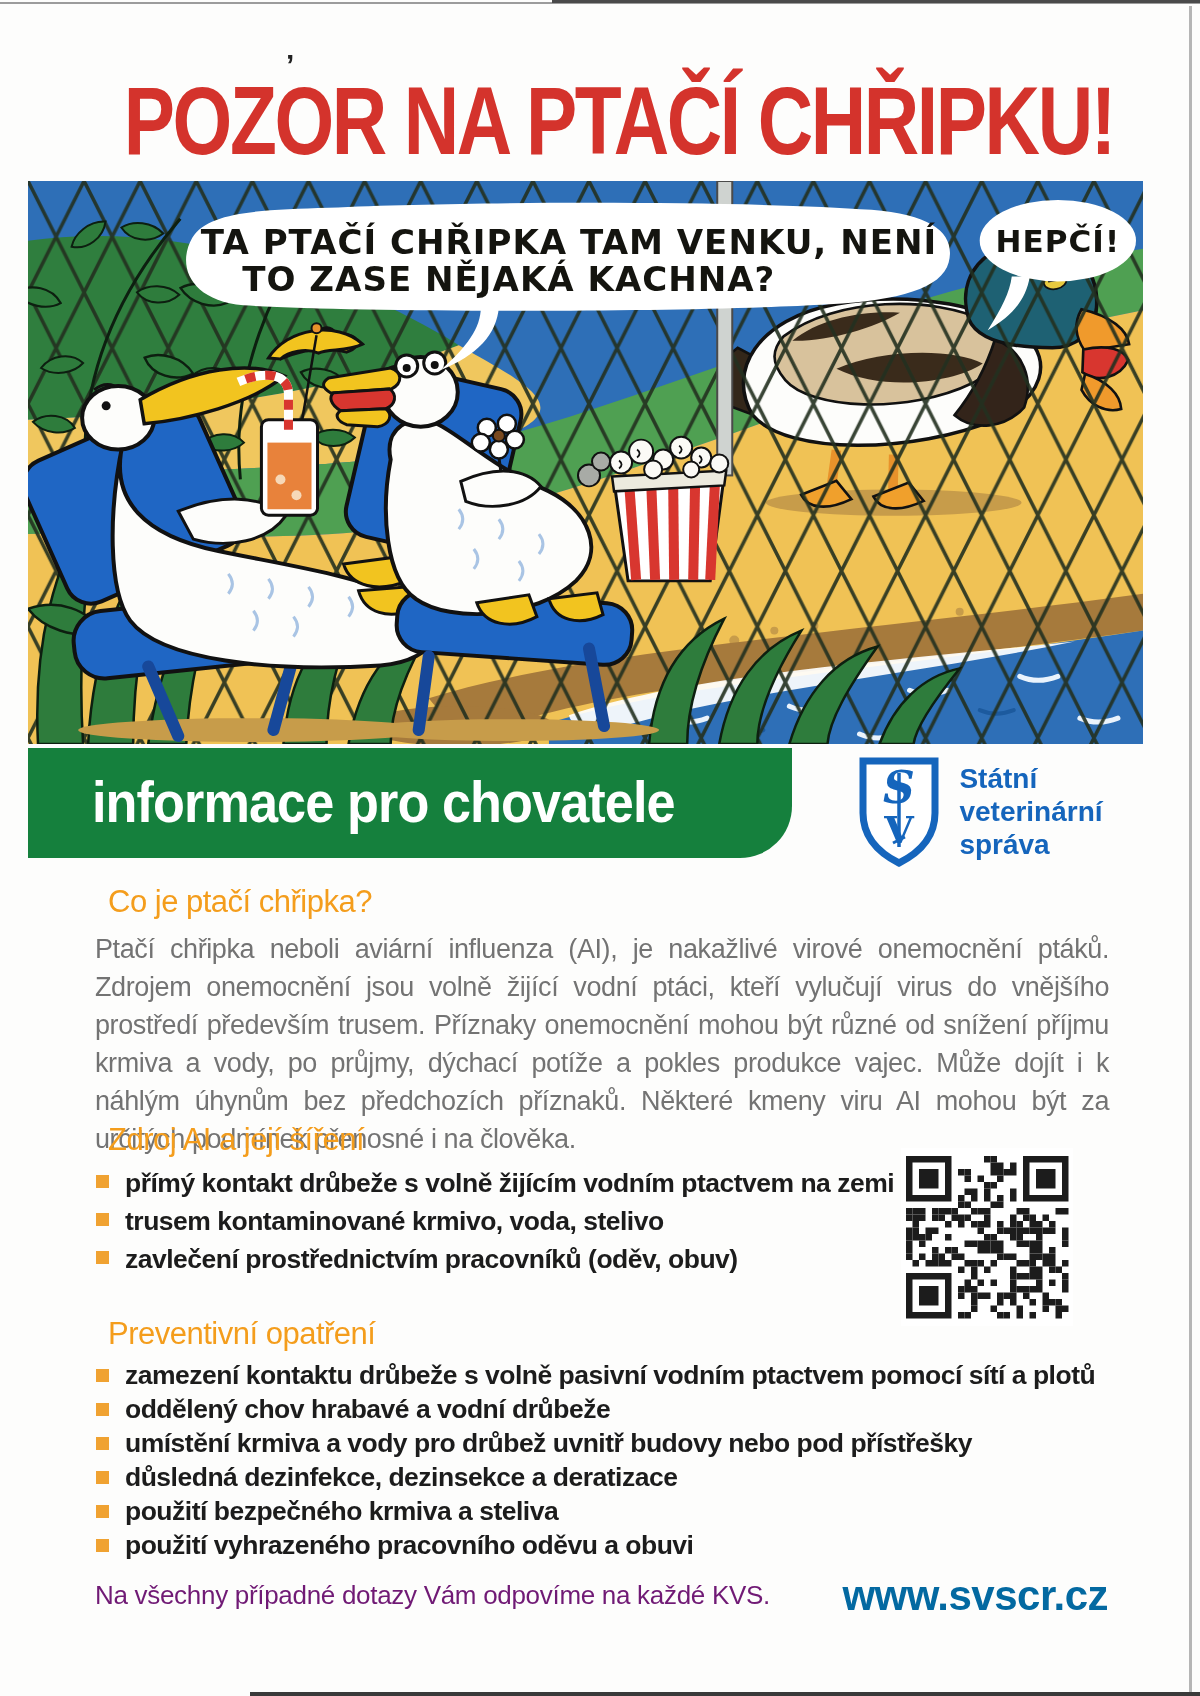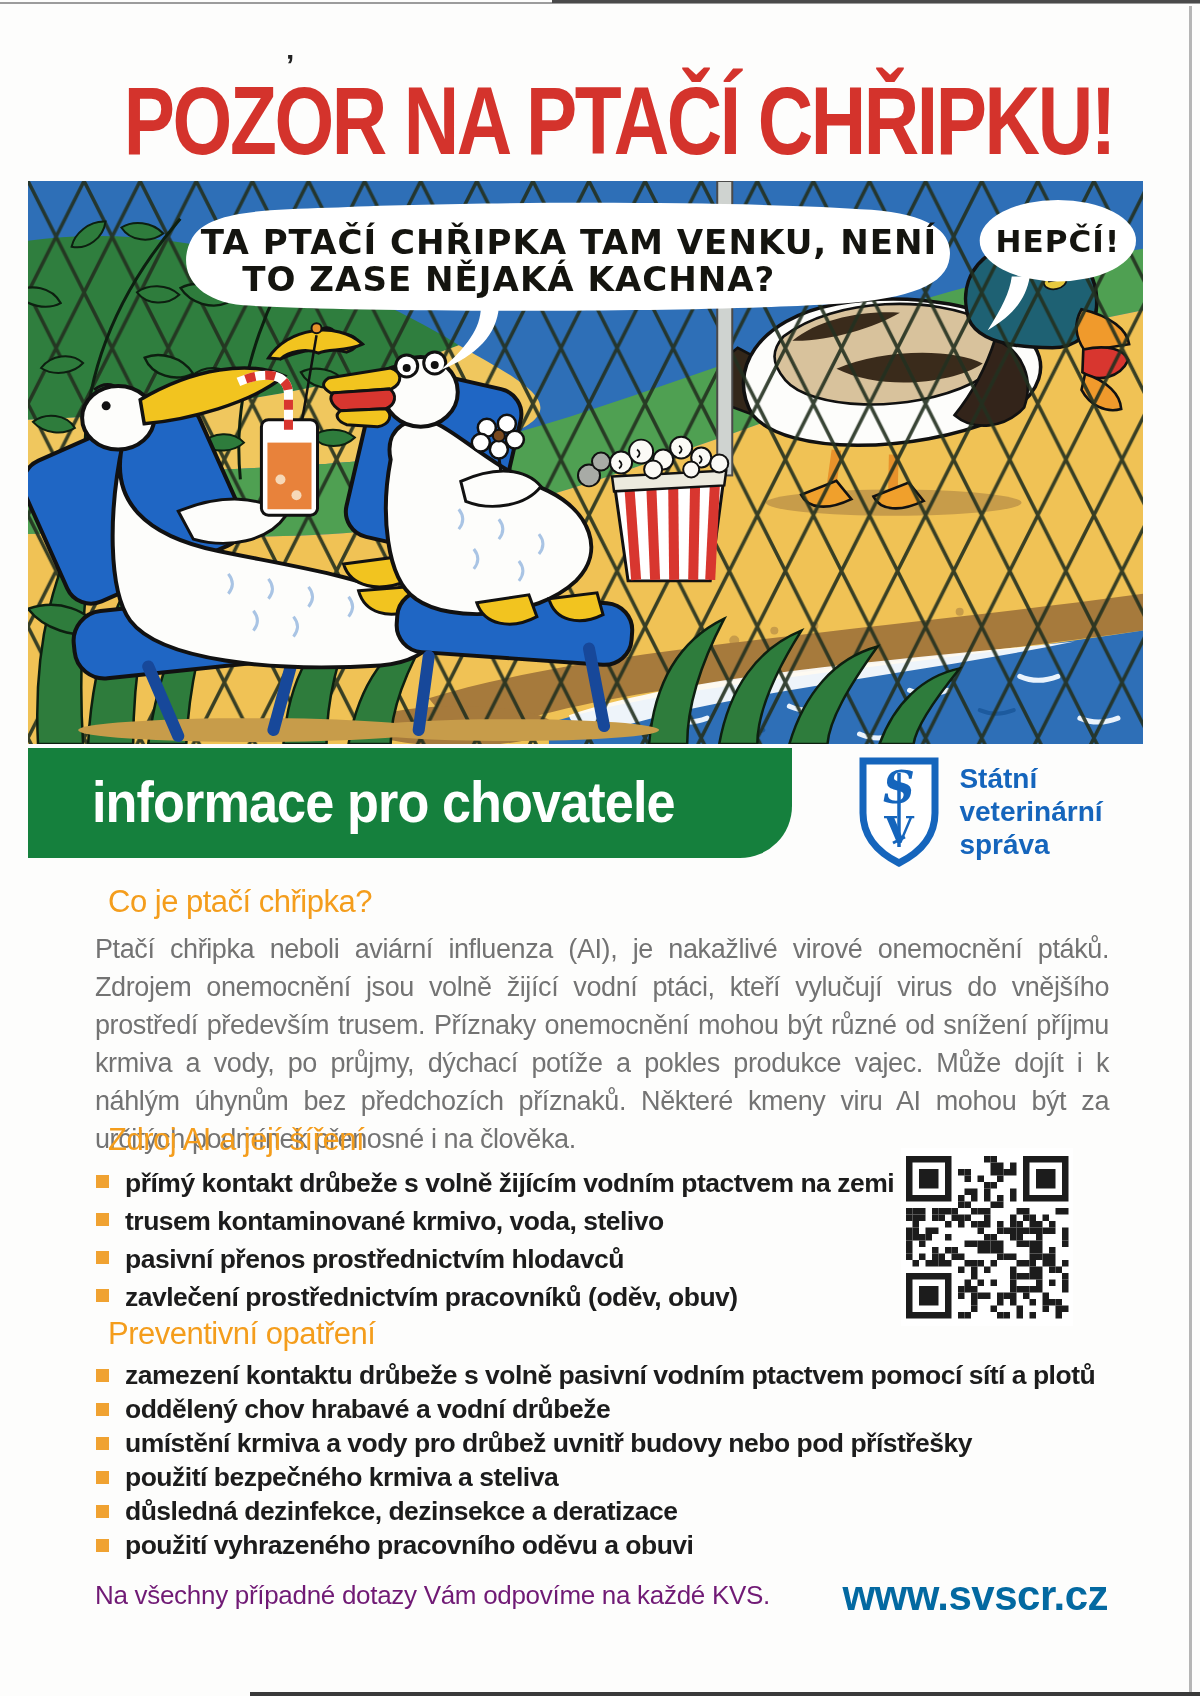--- a/index.html
+++ b/index.html
@@ -293,31 +293,30 @@
     </div>
   </div>
 
   <div class="h2" style="top:884px">Co je ptačí chřipka?</div>
   <div class="para" style="top:930px">Ptačí chřipka neboli aviární influenza (AI), je nakažlivé virové onemocnění ptáků. Zdrojem onemocnění jsou volně žijící vodní ptáci, kteří vylučují virus do vnějšího prostředí především trusem. Příznaky onemocnění mohou být různé od snížení příjmu krmiva a vody, po průjmy, dýchací potíže a pokles produkce vajec. Může dojít i k náhlým úhynům bez předchozích příznaků. Některé kmeny viru AI mohou být za určitých podmínek přenosné i na člověka.</div>
 
   <div class="h2" style="top:1122px">Zdroj AI a její šíření</div>
   <ul class="blist list-sources">
     <li>přímý kontakt drůbeže s volně žijícím vodním ptactvem na zemi i na vodě</li>
     <li>trusem kontaminované krmivo, voda, stelivo</li>
-    <li>pasivní přenos prostřednictvím hlodavců</li>
     <li>zavlečení prostřednictvím pracovníků (oděv, obuv)</li>
   </ul>
 
   <div class="h2" style="top:1316px">Preventivní opatření</div>
   <ul class="blist list-prevention">
     <li>zamezení kontaktu drůbeže s volně pasivní vodním ptactvem pomocí sítí a plotů</li>
     <li>oddělený chov hrabavé a vodní drůbeže</li>
     <li>umístění krmiva a vody pro drůbež uvnitř budovy nebo pod přístřešky</li>
+    <li>důsledná dezinfekce, dezinsekce a deratizace</li>
     <li>použití bezpečného krmiva a steliva</li>
-    <li>důsledná dezinfekce, dezinsekce a deratizace</li>
     <li>použití vyhrazeného pracovního oděvu a obuvi</li>
   </ul>
 
   <div class="qr">
     <svg id="qr-svg" viewBox="0 0 172 178">
         <rect x="83" y="8" width="6.5" height="6.5" fill="#1c1c1c"></rect>
         <rect x="89.5" y="8" width="6.5" height="6.5" fill="#1c1c1c"></rect>
         <rect x="89.5" y="14.5" width="6.5" height="6.5" fill="#1c1c1c"></rect>
         <rect x="96" y="14.5" width="6.5" height="6.5" fill="#1c1c1c"></rect>
         <rect x="109" y="14.5" width="6.5" height="6.5" fill="#1c1c1c"></rect>

